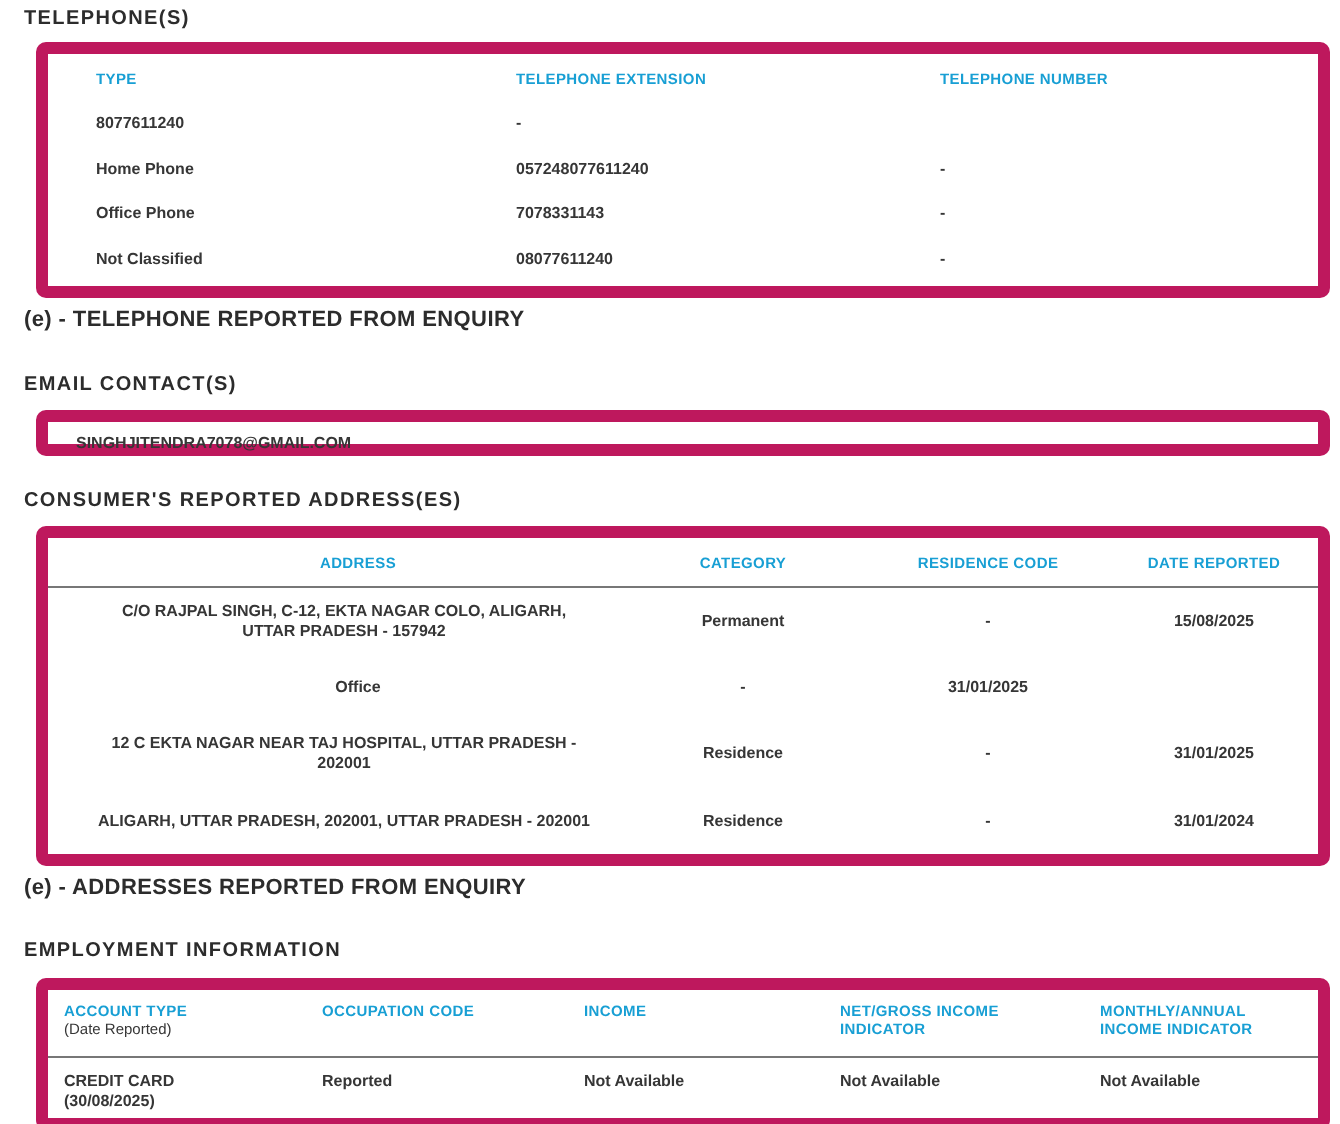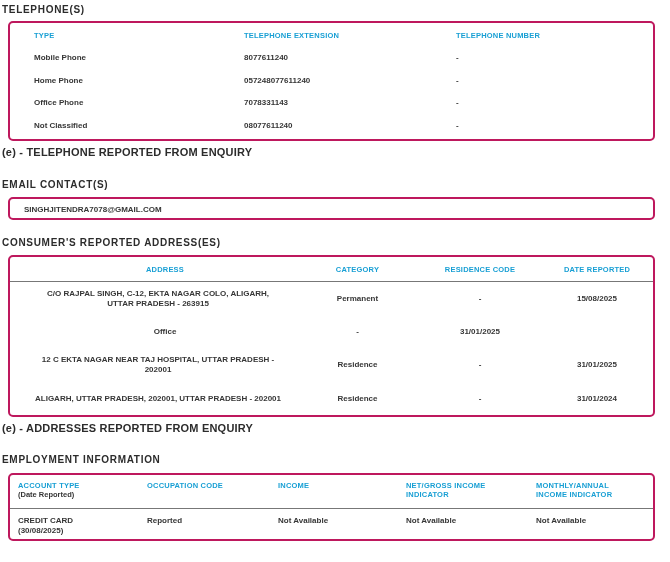--- a/index.html
+++ b/index.html
@@ -1,27 +1,27 @@
 <!DOCTYPE html>
 <html><head>
 <meta charset="utf-8">
 <style>
   * { margin:0; padding:0; box-sizing:border-box; }
   html,body { width:670px; height:562px; background:#ffffff; overflow:hidden;
               font-family:"Liberation Sans", sans-serif; }
-  .page { position:relative; width:670px; height:562px; }
+  .page { position:relative; width:670px; height:562px;padding-left:10px; }
 
   .section-title {
     margin:0 0 0 2px;
     font-size:10px; line-height:12px; font-weight:bold;
     letter-spacing:.7px; color:#2c2c2c;
   }
   .box {
     margin-left:8px; width:647px;
-    border:2px solid #be185d; border-radius:5px;
+    border:6px solid #be185d; border-radius:5px;
     background:#ffffff;
   }
   .grid-row { display:grid; align-items:center; }
   .hdr {
     color:#189fd4; font-weight:bold; font-size:7.5px; line-height:9px;
     letter-spacing:.2px; text-transform:none;
   }
   .cell { color:#363636; font-weight:bold; font-size:8px; line-height:10px; }
   .footnote {
     margin:5px 0 0 2px;
@@ -44,21 +44,21 @@
   .addr-table .head { height:25px; border-bottom:1px solid #777777; }
   .addr-table .row { height:33.3px; }
   .addr-table .addr-cell { padding-right:14px; }
 
   
   .emp-table { margin-top:7px; }
   .emp-table .grid-row { grid-template-columns:129px 131px 128px 130px 1fr; padding-left:8px; }
   .emp-table .head { min-height:34px; border-bottom:1px solid #777777; align-items:start; padding-top:6px; }
   .emp-table .head .hdr-cell { padding-right:24px; }
   .emp-table .row { align-items:start; padding-top:7px; height:30px; }
-  .sub { color:#363636; font-weight:bold; font-size:7.5px; line-height:9px; }
+  .sub { color:#363636; font-weight:normal; font-size:7.5px; line-height:9px; }
 
   .spacer-21 { height:21px; }
   .spacer-17 { height:17px; }
   .spacer-20 { height:20px; }
   .top-pad { height:4px; }
 </style>
 </head>
 <body>
 
 <div class="page">
@@ -67,21 +67,20 @@
 
   <div class="section-title">TELEPHONE(S)</div>
 
   <div class="box tel-table">
     <div class="grid-row head">
       <div class="hdr">TYPE</div>
       <div class="hdr">TELEPHONE EXTENSION</div>
       <div class="hdr">TELEPHONE NUMBER</div>
     </div>
     <div class="grid-row row">
-      <div class="cell">Mobile Phone</div>
       <div class="cell">8077611240</div>
       <div class="cell">-</div>
     </div>
     <div class="grid-row row">
       <div class="cell">Home Phone</div>
       <div class="cell">057248077611240</div>
       <div class="cell">-</div>
     </div>
     <div class="grid-row row">
       <div class="cell">Office Phone</div>
@@ -108,21 +107,21 @@
   <div class="section-title">CONSUMER'S REPORTED ADDRESS(ES)</div>
 
   <div class="box addr-table">
     <div class="grid-row head">
       <div class="hdr">ADDRESS</div>
       <div class="hdr">CATEGORY</div>
       <div class="hdr">RESIDENCE CODE</div>
       <div class="hdr">DATE REPORTED</div>
     </div>
     <div class="grid-row row">
-      <div class="cell addr-cell">C/O RAJPAL SINGH, C-12, EKTA NAGAR COLO, ALIGARH, UTTAR PRADESH - 263915</div>
+      <div class="cell addr-cell">C/O RAJPAL SINGH, C-12, EKTA NAGAR COLO, ALIGARH, UTTAR PRADESH - 157942</div>
       <div class="cell">Permanent</div>
       <div class="cell">-</div>
       <div class="cell">15/08/2025</div>
     </div>
     <div class="grid-row row">
       <div class="cell">Office</div>
       <div class="cell">-</div>
       <div class="cell">31/01/2025</div>
     </div>
     <div class="grid-row row">

